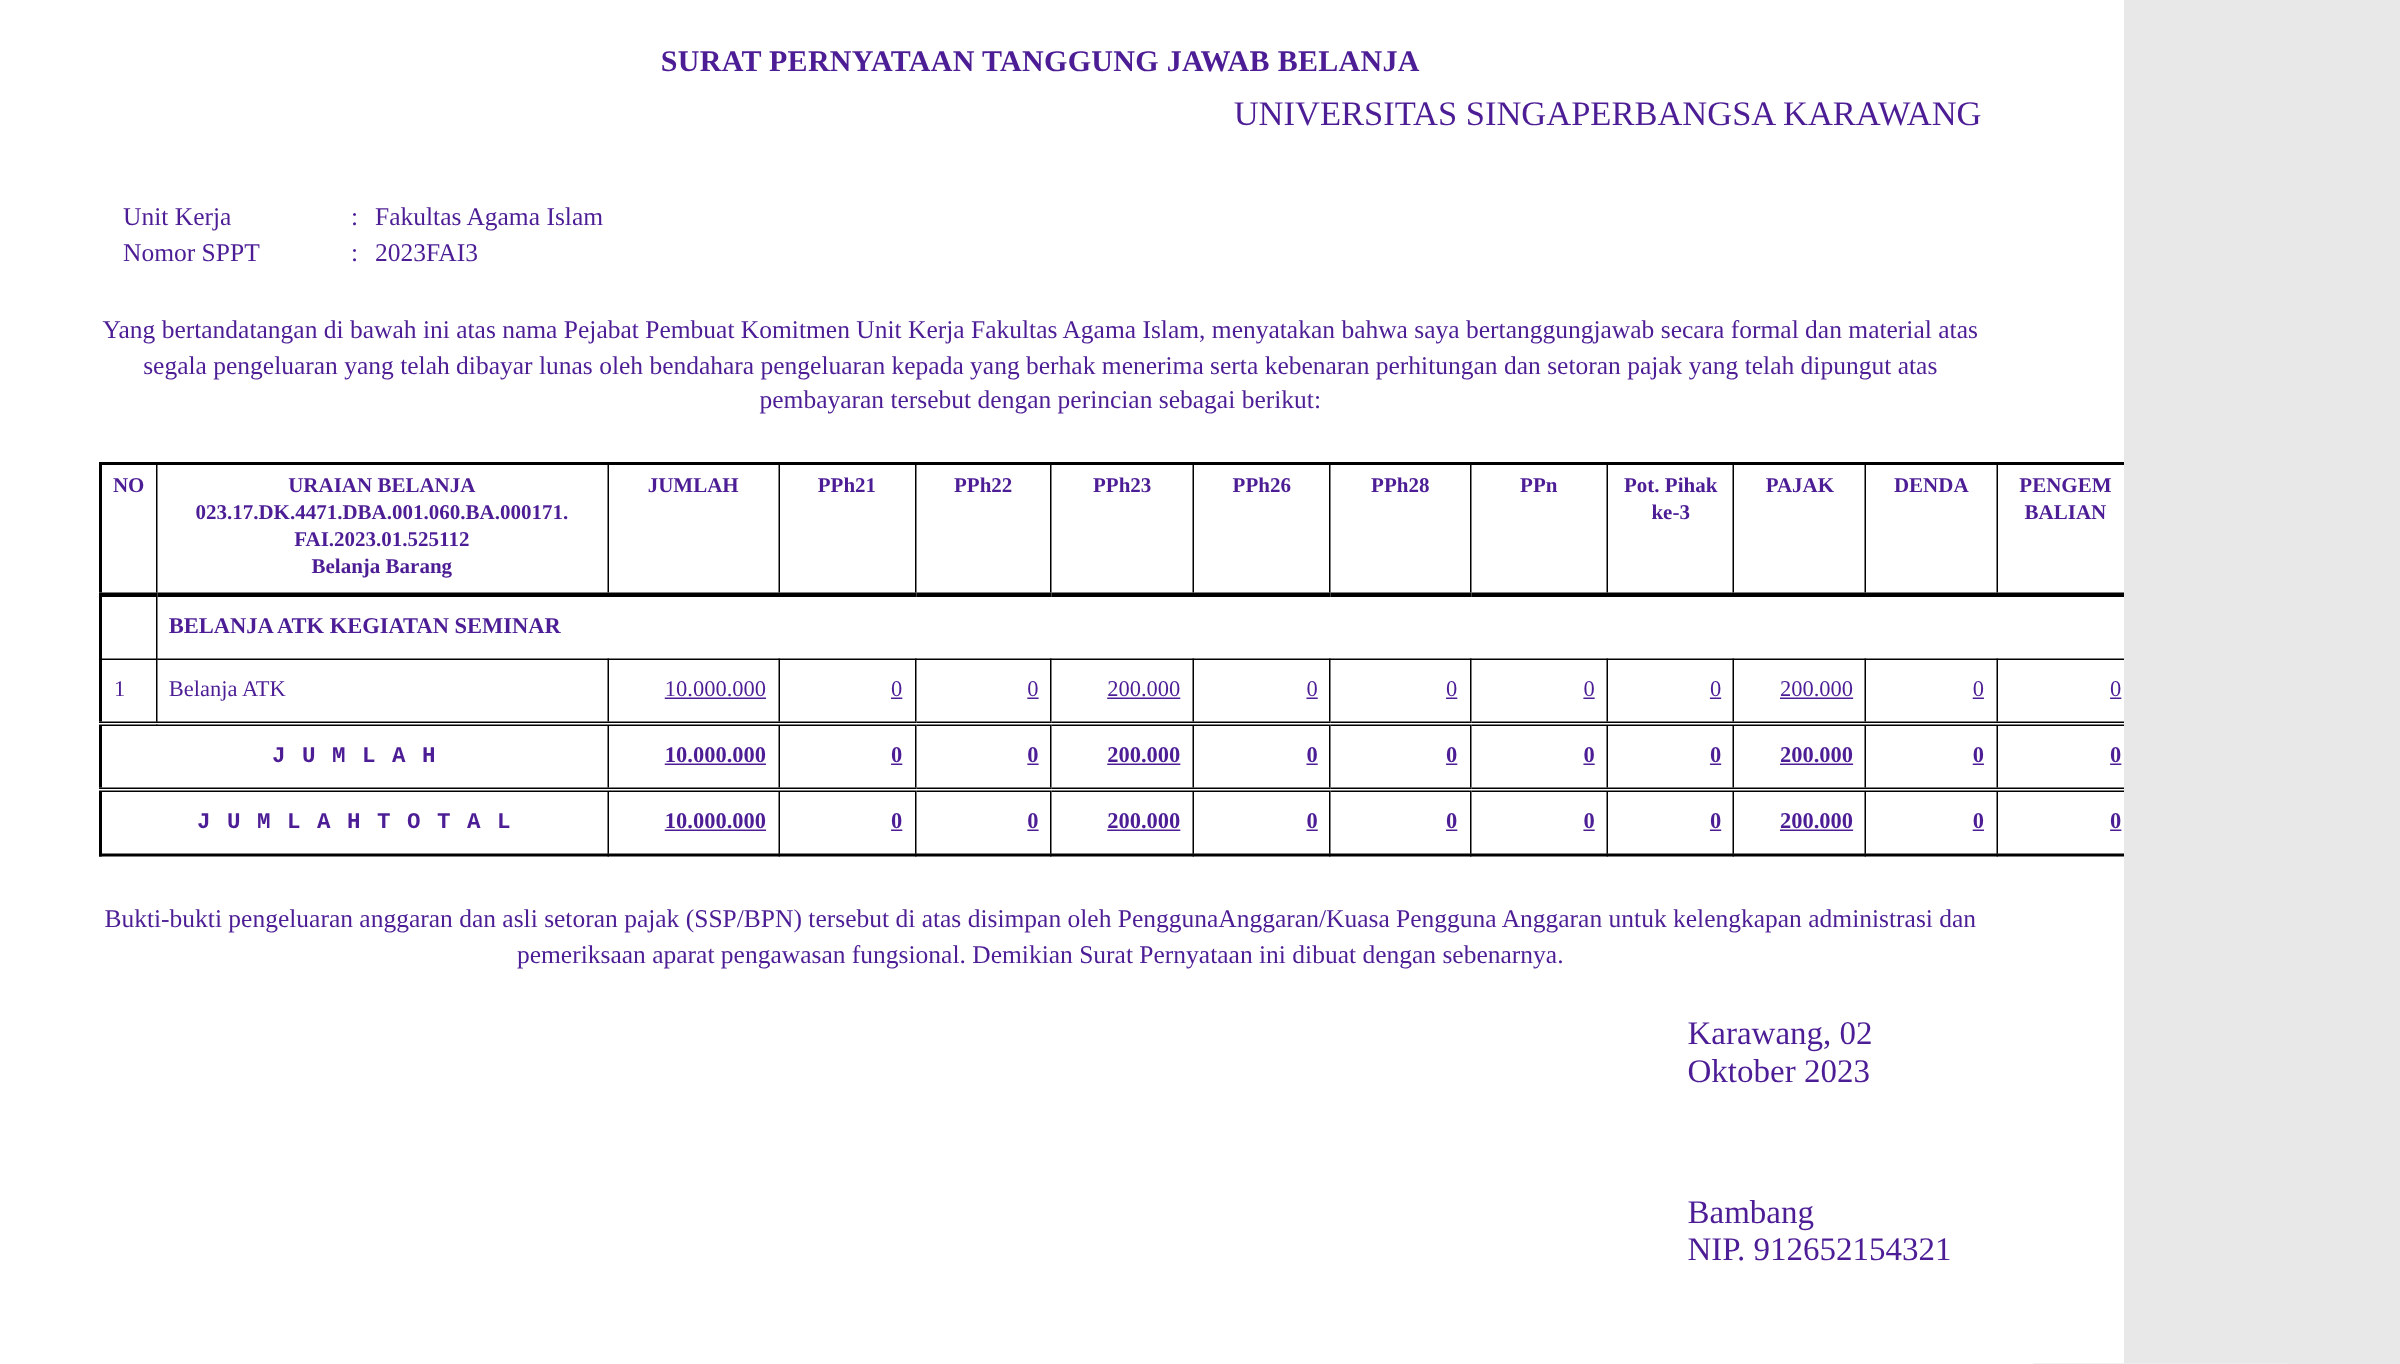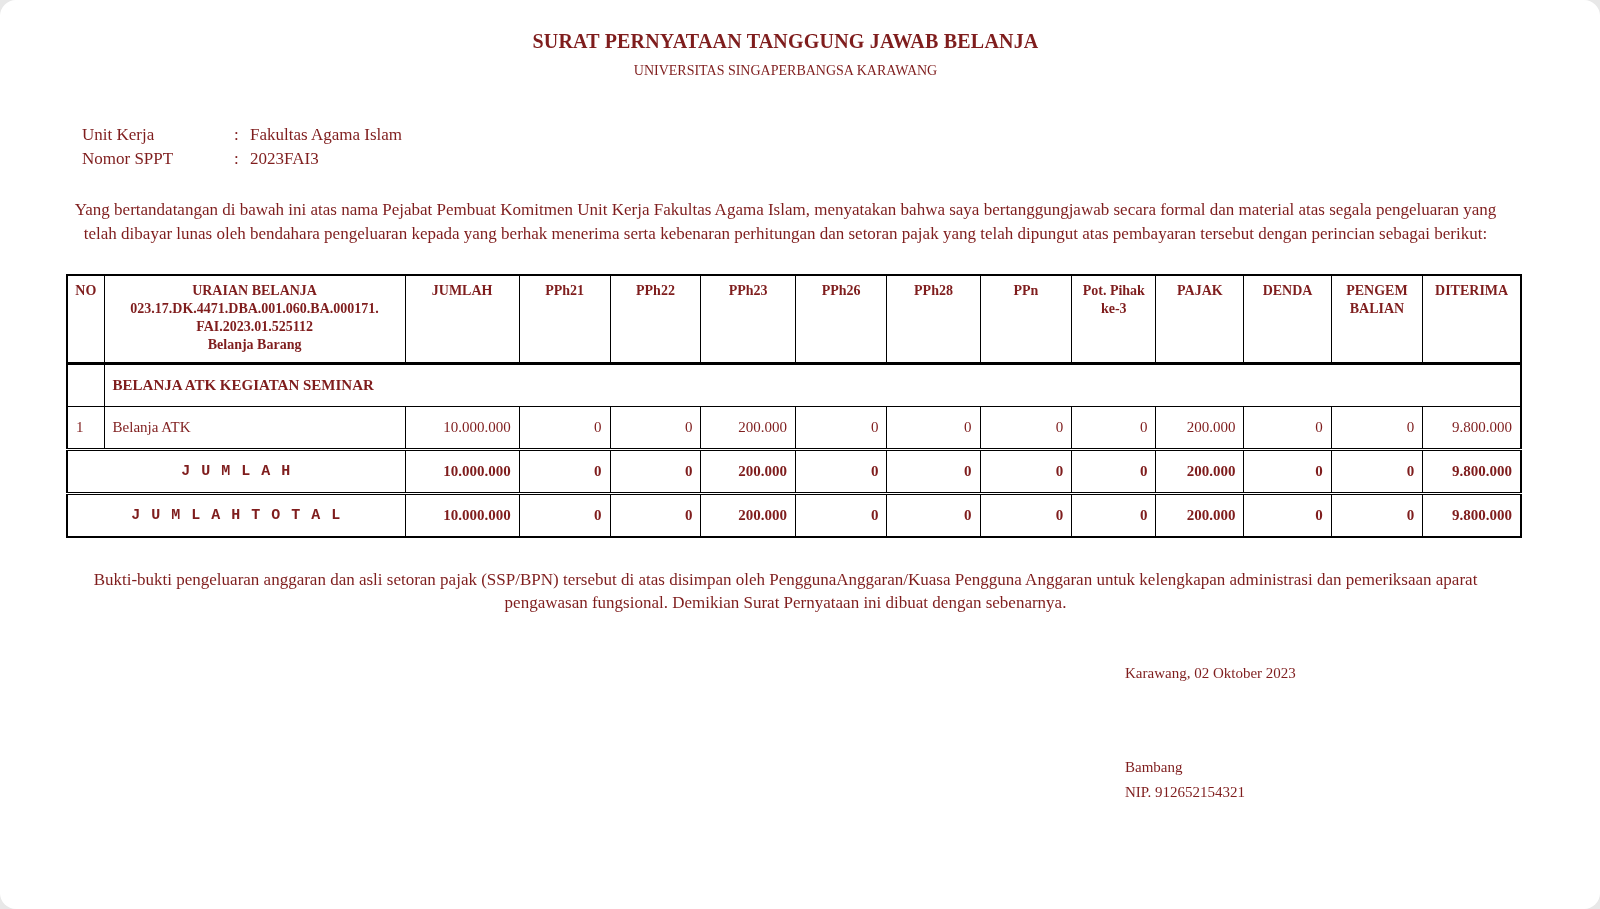--- a/index.html
+++ b/index.html
@@ -1,40 +1,39 @@
 <!DOCTYPE html>
 <html><head>
 <meta charset="utf-8">
 <style>
   html, body { margin: 0; padding: 0; background: #e8e8e8; }
   .page {
     position: relative;
-    width: 1600px;
+    width: 1416px;
     height: 909px;
     background: #ffffff;
     font-family: "Liberation Serif", serif;
-    color: #7f1d1d;
+    color: #4c1d95;
     overflow: hidden;
     box-sizing: border-box;
-    border-radius: 16px;
   }
   .content {
     padding: 30px 95px 0 66px;
   }
   .title {
     margin: 0;
     text-align: center;
     font-size: 20px;
     font-weight: bold;
     letter-spacing: 0.2px;
   }
   .subtitle {
     margin-top: 10px;
-    text-align: center;
-    font-size: 14px;
+    text-align: right;
+    font-size: 23px;
   }
   .meta {
     margin-top: 44px;
     font-size: 17px;
     line-height: 24px;
     margin-left: 16px;
   }
   .meta-row { display: flex; }
   .meta-label { width: 152px; flex: 0 0 152px; }
   .meta-colon { width: 16px; flex: 0 0 16px; }
@@ -70,32 +69,32 @@
     margin-top: 44px;
   }
   .hdr-line { white-space: nowrap; }
   .doc-table td {
     font-size: 15px;
     height: 31px;
     padding: 12px 8px;
     vertical-align: middle;
   }
   .cell-left  { text-align: left; }
-  .cell-num   { text-align: right; }
+  .cell-num   { text-align: right; text-decoration: underline; }
   .cell-center{ text-align: center; font-family: Liberation Mono, monospace; }
   .row-group td { font-weight: bold; }
   .row-summary td {
     font-weight: bold;
     border-top: 3px double #000;
   }
   .summary-label { letter-spacing: 1px; }
   .signature {
-    margin-top: 46px;
+    margin-top: 29px;
     margin-left: 1059px;
-    font-size: 15px;
+    font-size: 22px;
     line-height: 24.5px;
   }
   .sig-space { height: 70px; }
 </style>
 </head>
 <body>
 
 <div class="page">
   <div class="content">
 

